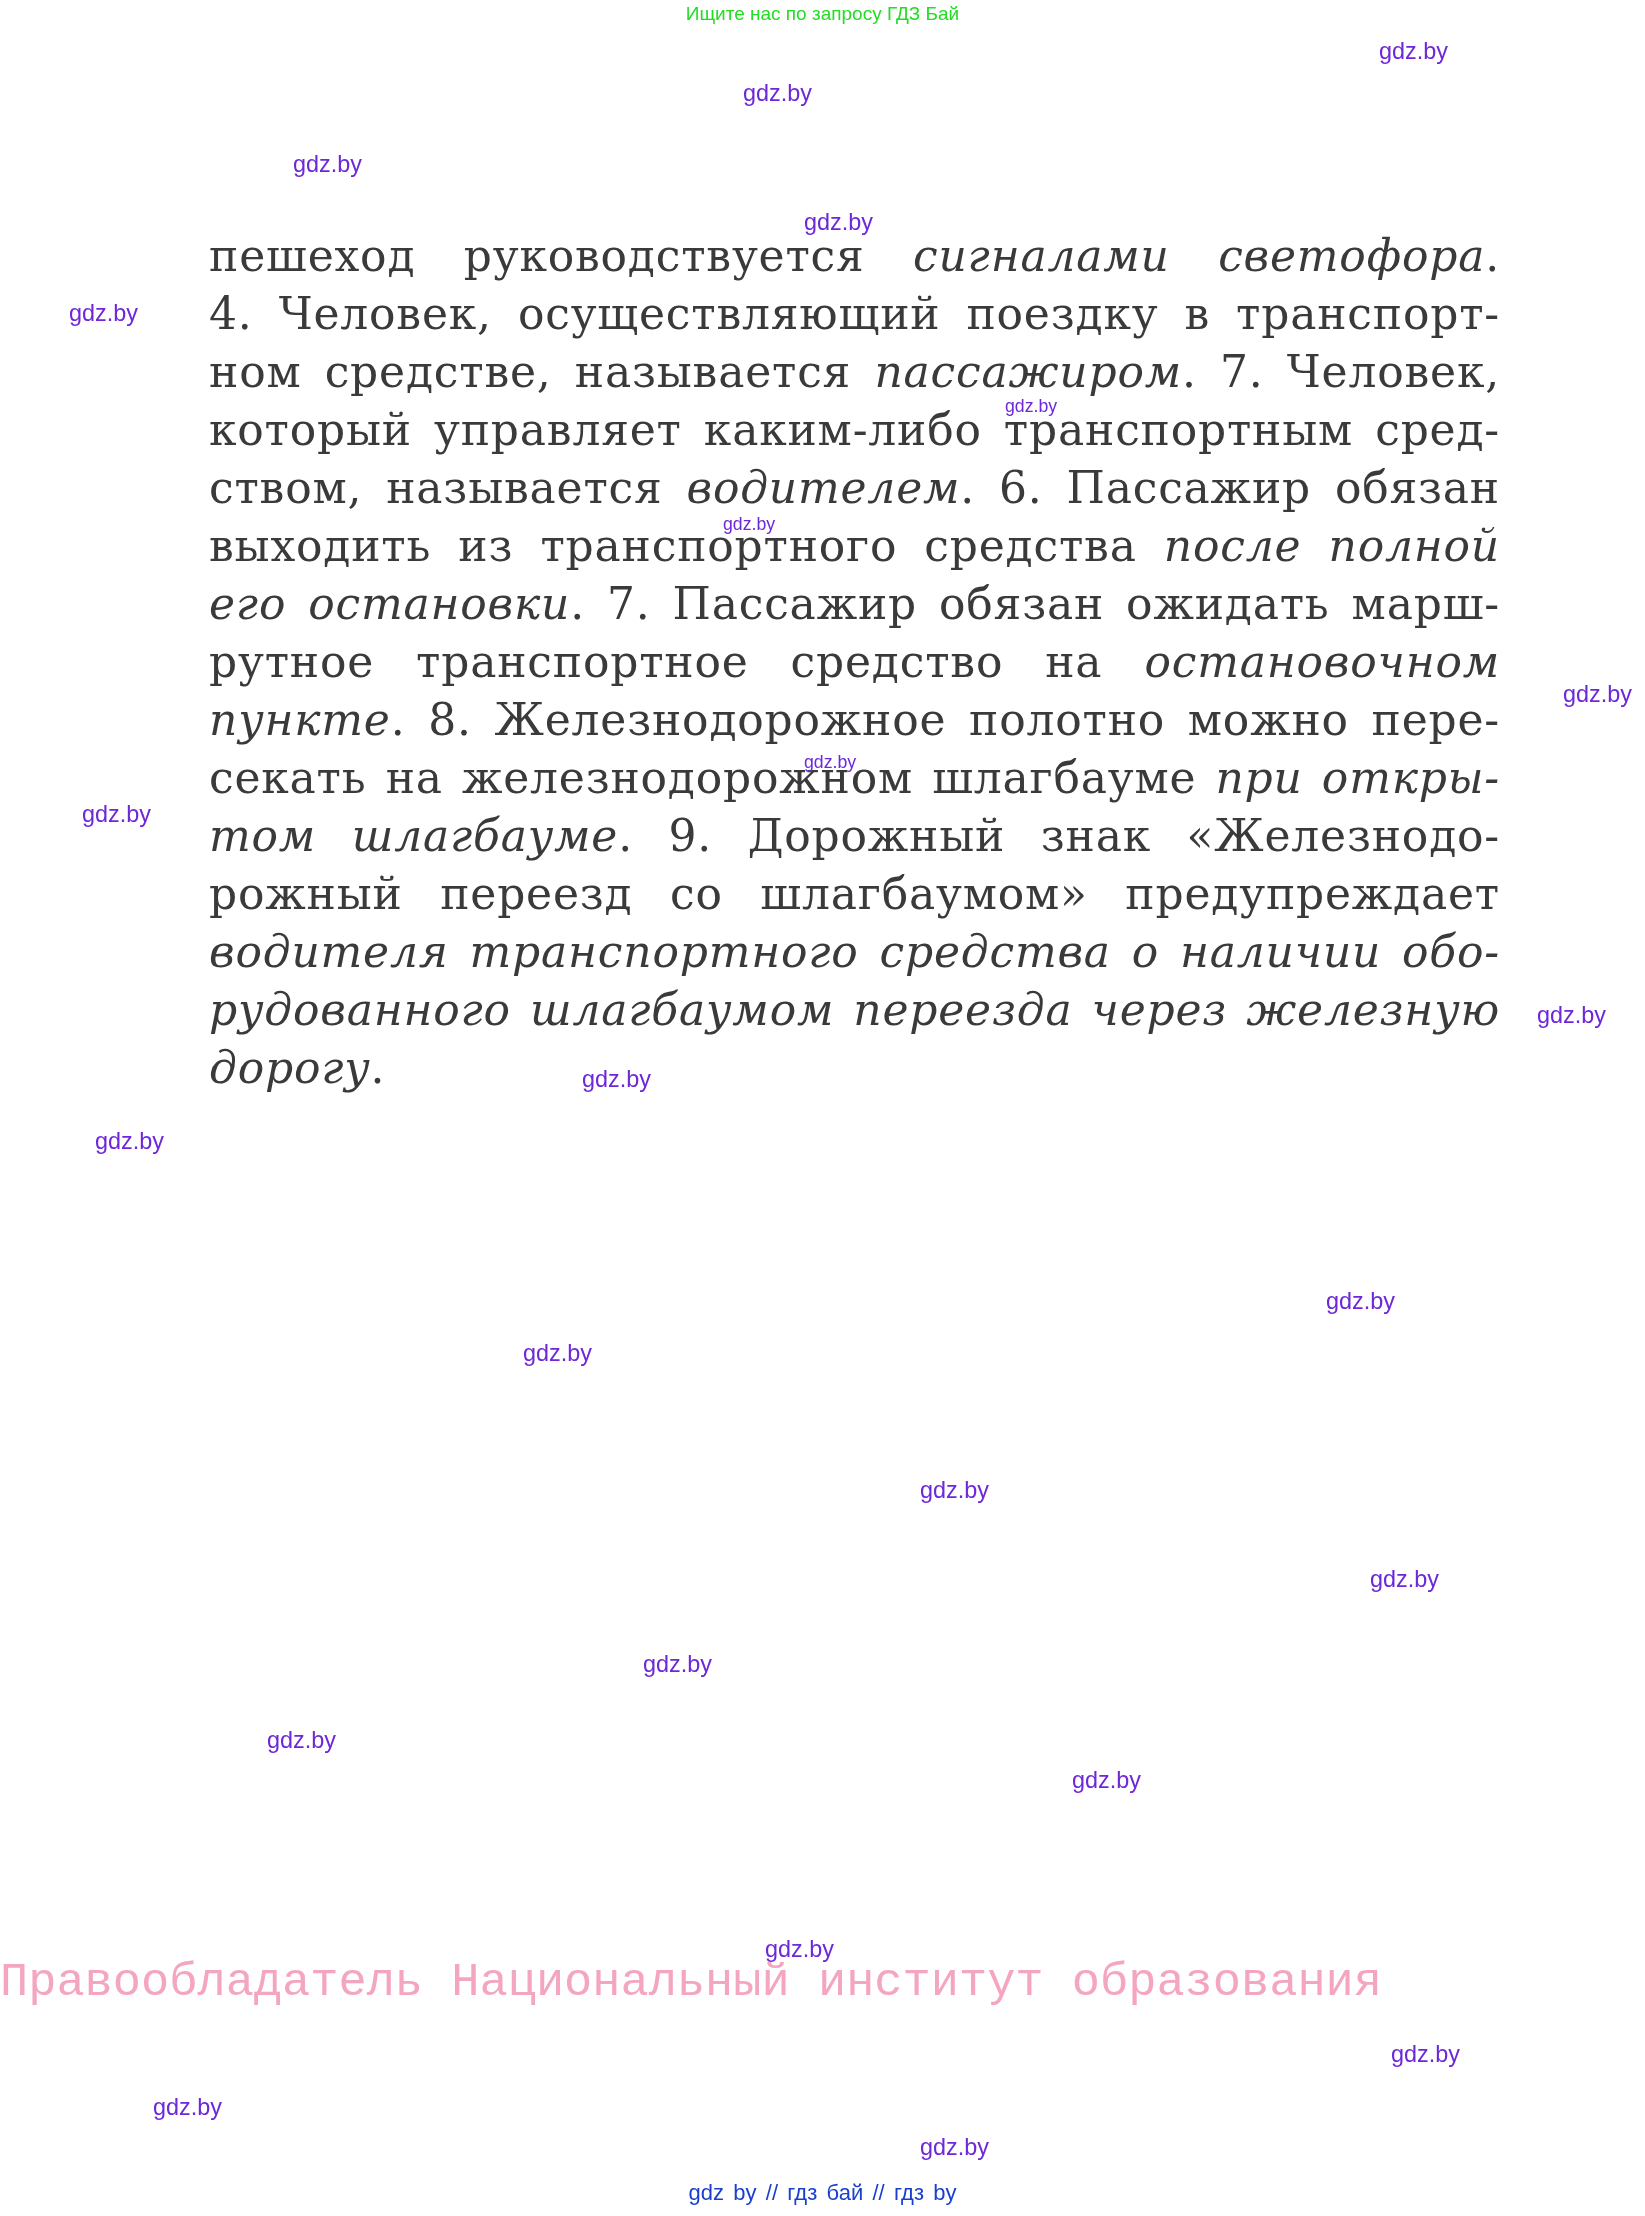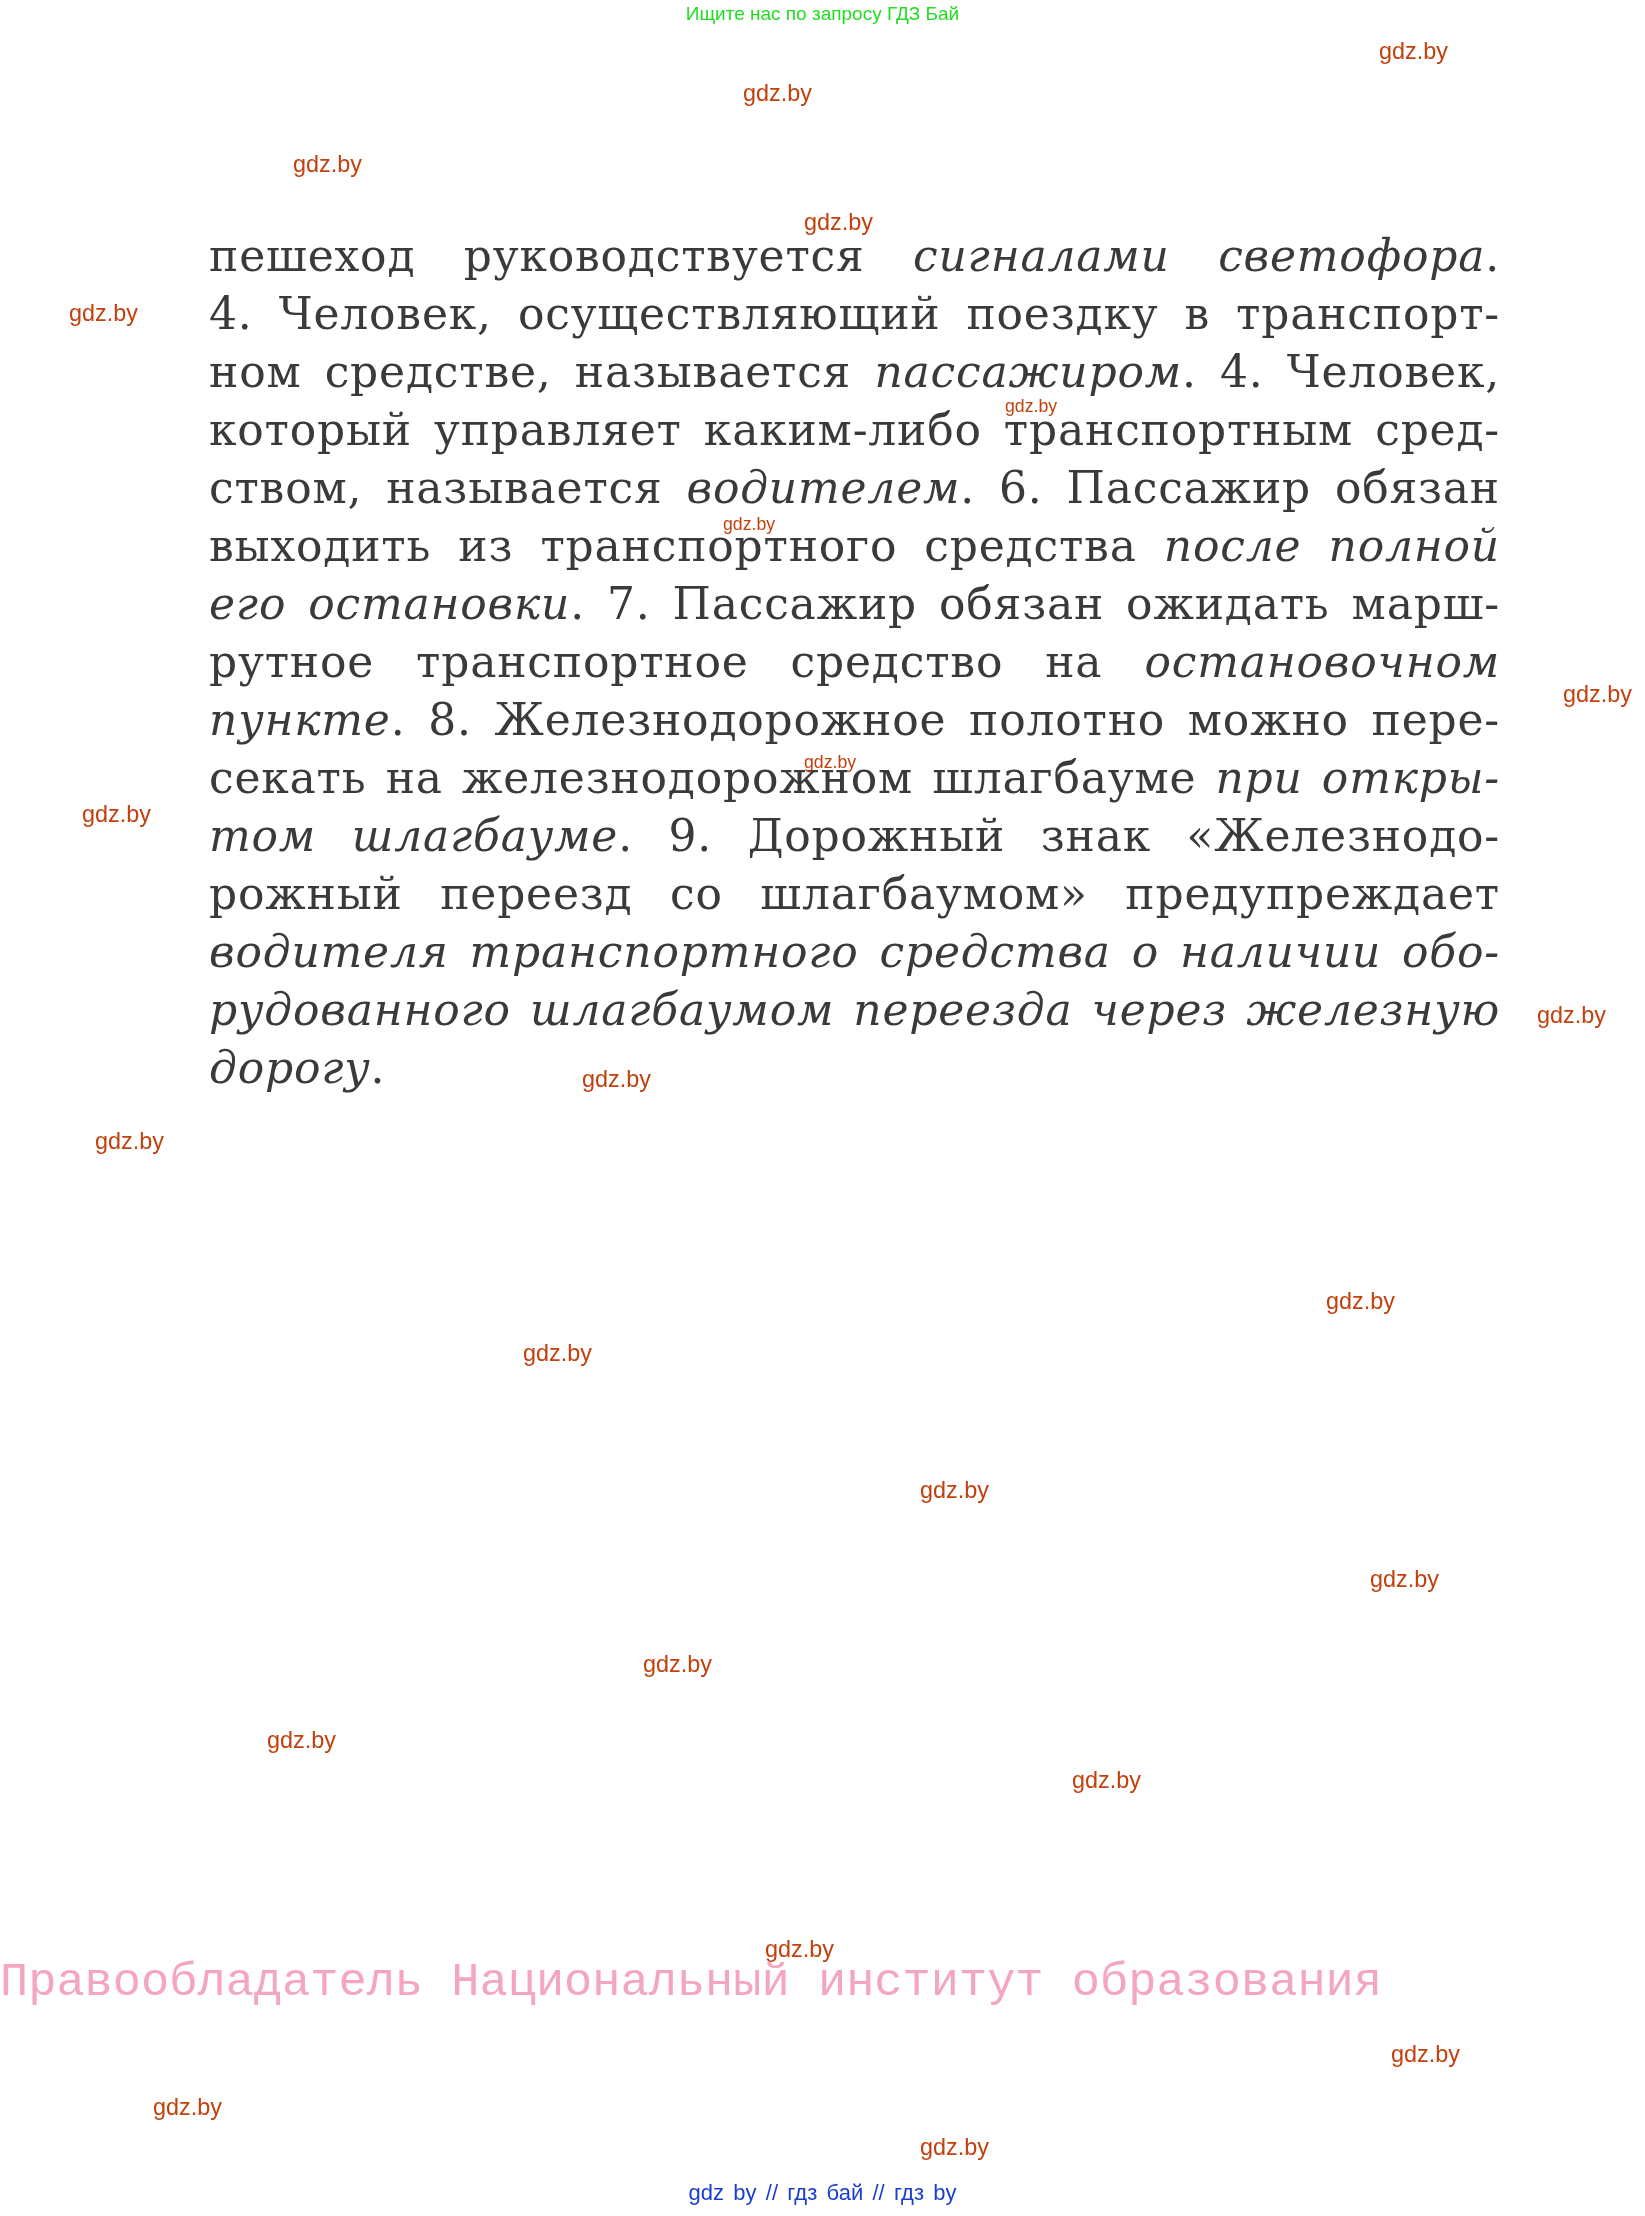--- a/index.html
+++ b/index.html
@@ -11,21 +11,21 @@
     .text-block {
       position: absolute; left: 209px; top: 227px; width: 1291px;
       font-family: "DejaVu Serif", serif; font-size: 44px; line-height: 58px;
       color: #3a3a3a; letter-spacing: 0.8px;
     }
     .line { display: block; height: 58px; white-space: nowrap; text-align: justify; text-align-last: justify; }
     .line.last { text-align-last: left; }
     .it { font-style: italic; font-family: "DejaVu Serif", serif; margin-top: 28px; }
     .wm {
       position: absolute; font-family: "Liberation Sans", sans-serif; font-size: 23.4px;
-      color: #c2410c; white-space: nowrap; line-height: 1;
+      color: #6d28d9; white-space: nowrap; line-height: 1;
     }
     .wm.small { font-size: 17.7px; }
     .copyright {
       position: absolute; left: 0; width: 1386px; top: 1959px; text-align: left;
       font-family: Liberation Mono, monospace; font-size: 47px; color: #f4a6c0;
       line-height: 1;
     }
     .footer {
       position: absolute; left: 0; width: 1645px; top: 2180px; text-align: center;
       font-family: "Liberation Sans", sans-serif; font-size: 22px; color: #1a3fd0;
@@ -33,21 +33,21 @@
     }
   </style>
 </head>
 <body>
 
 <div class="header">Ищите нас по запросу ГДЗ Бай</div>
 
 <div class="text-block" id="text-block">
     <span class="line"><span>пешеход руководствуется </span><span class="it">сигналами светофора</span><span>.</span></span>
     <span class="line"><span>4. Человек, осуществляющий поездку в транспорт-</span></span>
-    <span class="line"><span>ном средстве, называется </span><span class="it">пассажиром</span><span>. 4. Человек,</span></span>
+    <span class="line"><span>ном средстве, называется </span><span class="it">пассажиром</span><span>. 7. Человек,</span></span>
     <span class="line"><span>который управляет каким-либо транспортным сред-</span></span>
     <span class="line"><span>ством, называется </span><span class="it">водителем</span><span>. 6. Пассажир обязан</span></span>
     <span class="line"><span>выходить из транспортного средства </span><span class="it">после полной</span></span>
     <span class="line"><span class="it">его остановки</span><span>. 7. Пассажир обязан ожидать марш-</span></span>
     <span class="line"><span>рутное транспортное средство на </span><span class="it">остановочном</span></span>
     <span class="line"><span class="it">пункте</span><span>. 8. Железнодорожное полотно можно пере-</span></span>
     <span class="line"><span>секать на железнодорожном шлагбауме </span><span class="it">при откры-</span></span>
     <span class="line"><span class="it">том шлагбауме</span><span>. 9. Дорожный знак «Железнодо-</span></span>
     <span class="line"><span>рожный переезд со шлагбаумом» предупреждает</span></span>
     <span class="line"><span class="it">водителя транспортного средства о наличии обо-</span></span>

